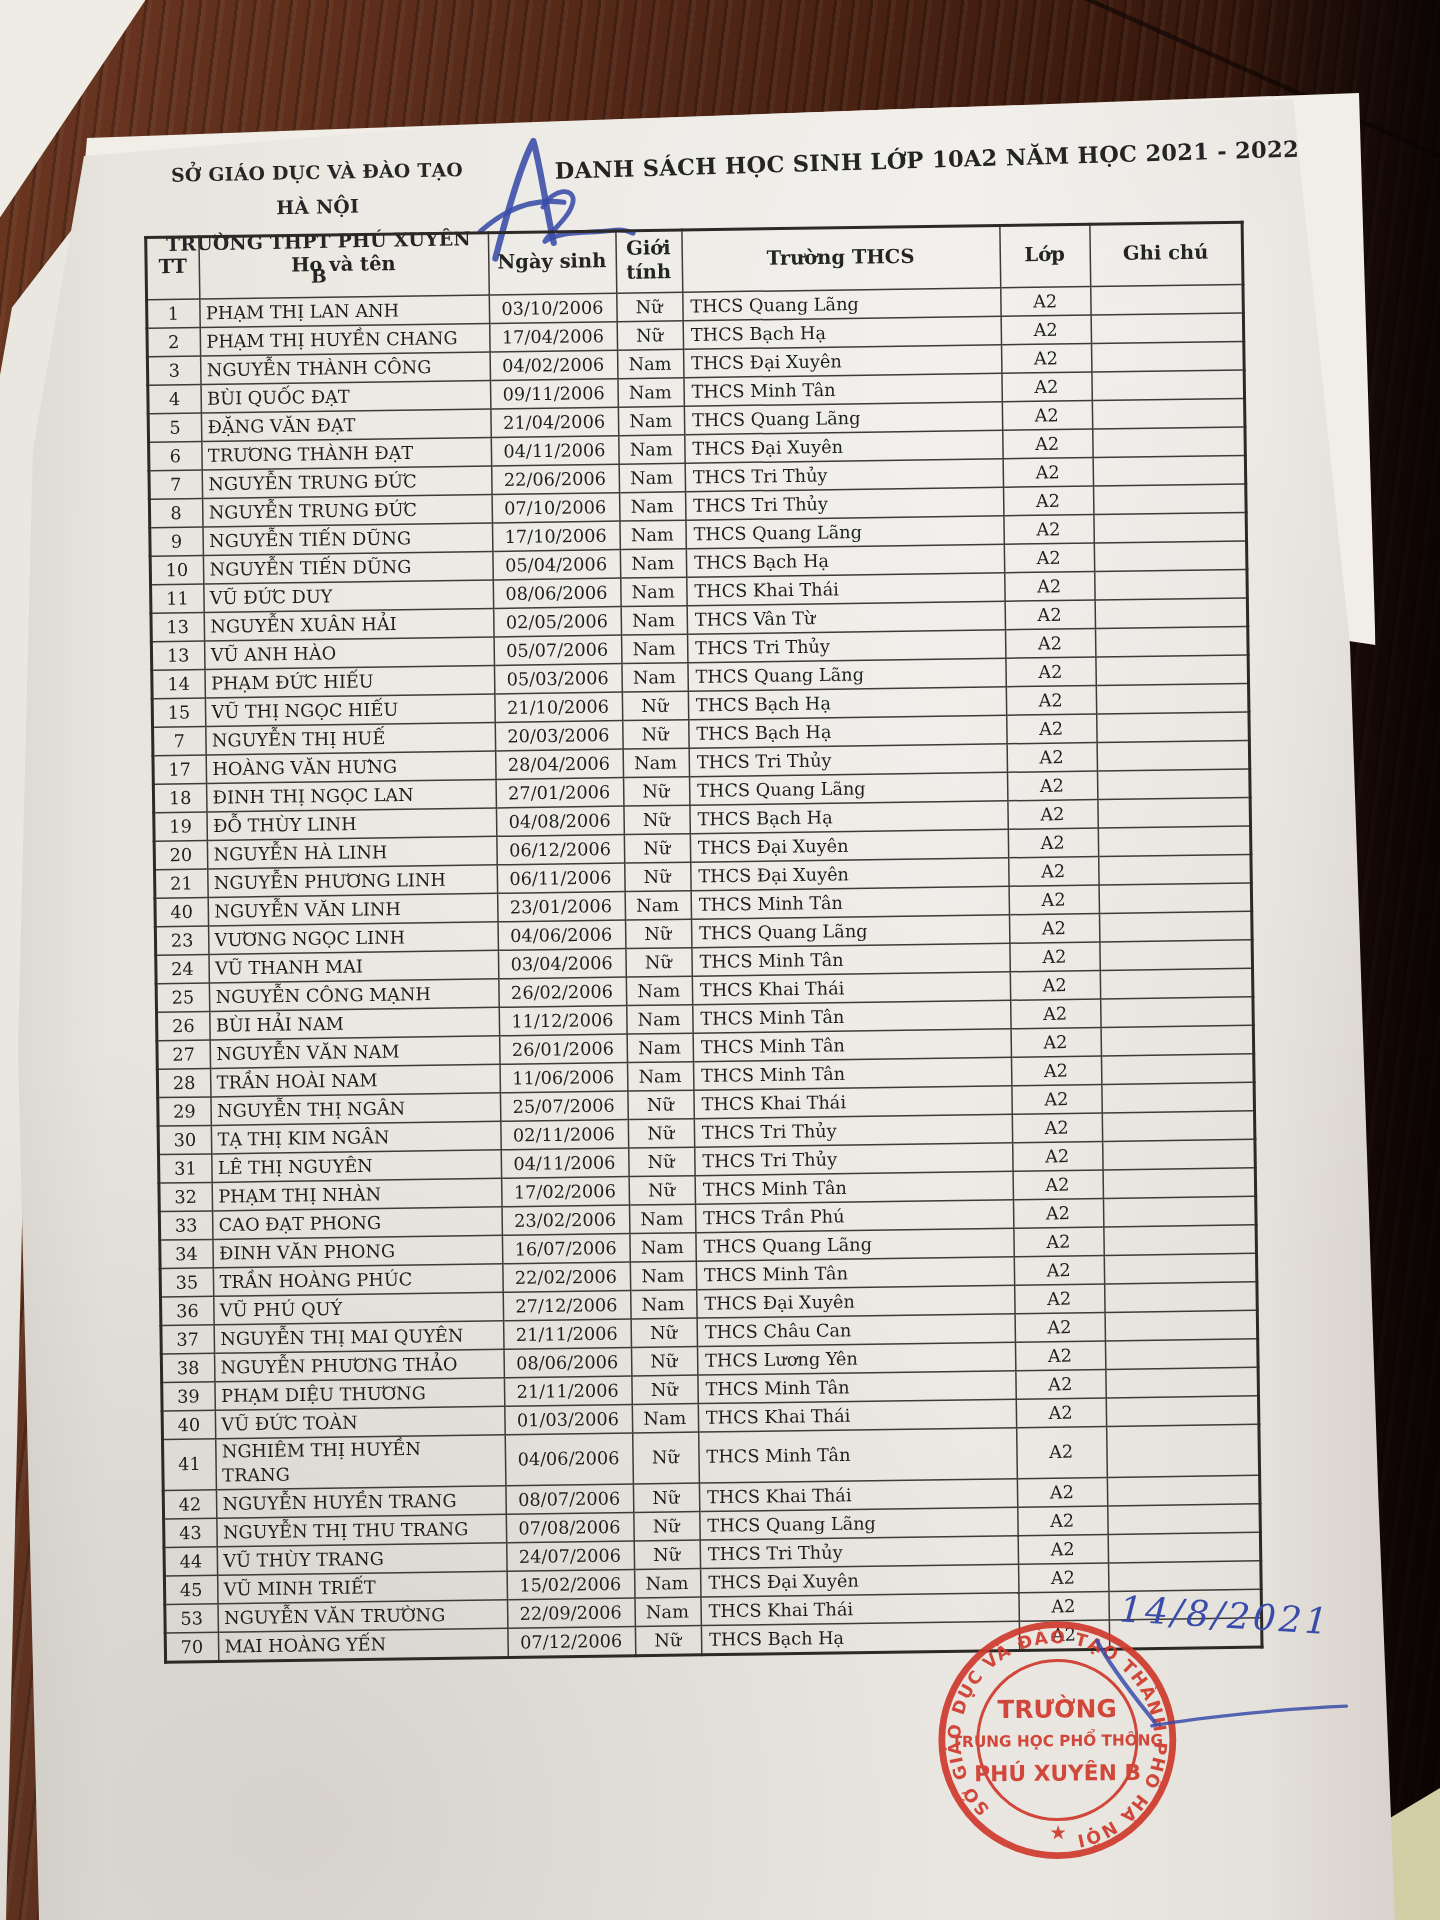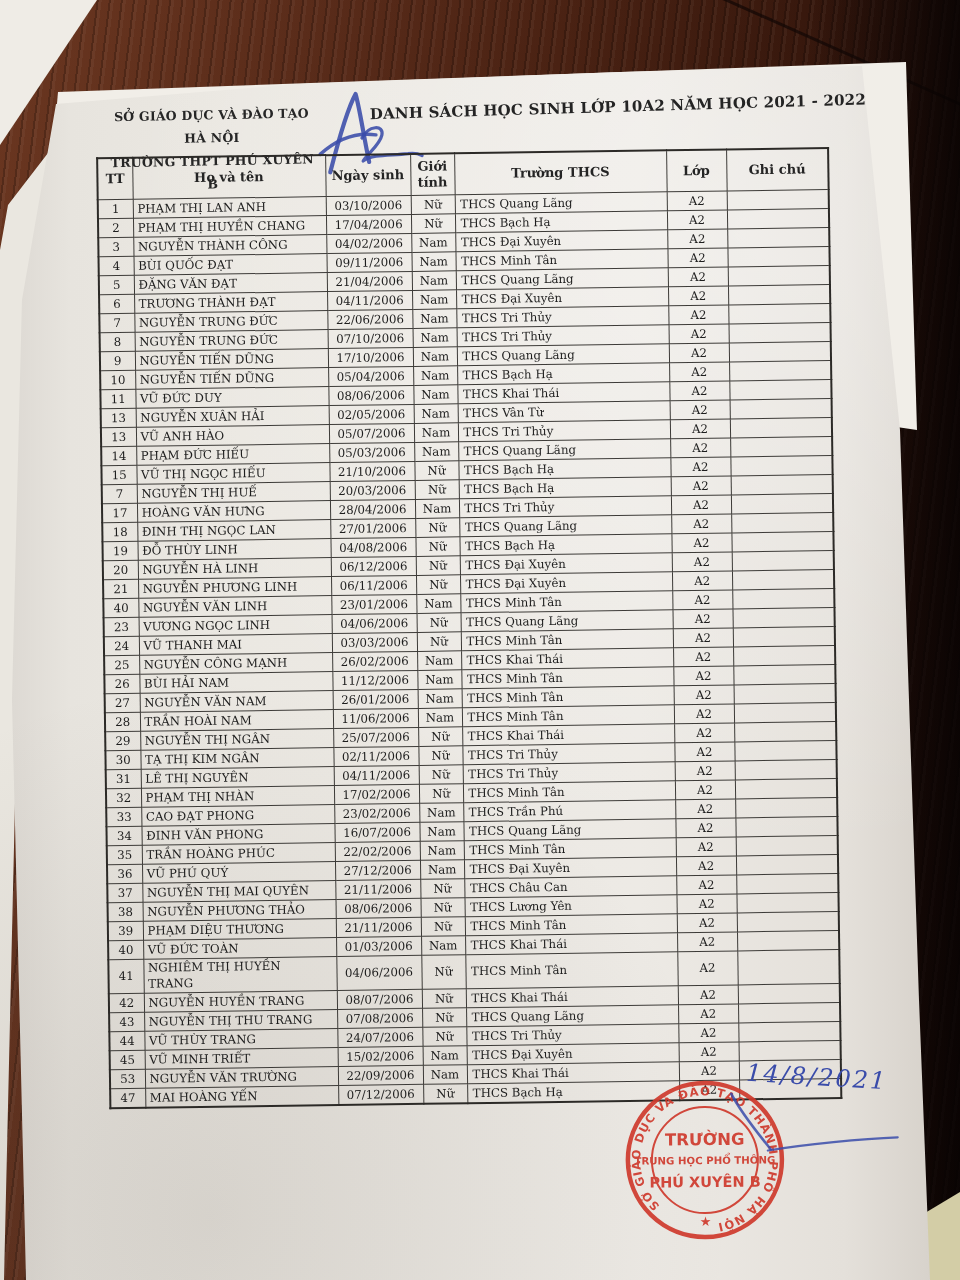--- a/index.html
+++ b/index.html
@@ -328,21 +328,21 @@
             <td class="c-name"><span>VƯƠNG NGỌC LINH</span></td>
             <td class="c-dob"><span>04/06/2006</span></td>
             <td class="c-gender"><span>Nữ</span></td>
             <td class="c-school"><span>THCS Quang Lãng</span></td>
             <td class="c-class"><span>A2</span></td>
             <td class="c-note"><span></span></td>
           </tr>
           <tr>
             <td class="c-tt"><span>24</span></td>
             <td class="c-name"><span>VŨ THANH MAI</span></td>
-            <td class="c-dob"><span>03/03/2006</span></td>
+            <td class="c-dob"><span>03/04/2006</span></td>
             <td class="c-gender"><span>Nữ</span></td>
             <td class="c-school"><span>THCS Minh Tân</span></td>
             <td class="c-class"><span>A2</span></td>
             <td class="c-note"><span></span></td>
           </tr>
           <tr>
             <td class="c-tt"><span>25</span></td>
             <td class="c-name"><span>NGUYỄN CÔNG MẠNH</span></td>
             <td class="c-dob"><span>26/02/2006</span></td>
             <td class="c-gender"><span>Nam</span></td>
@@ -533,21 +533,21 @@
           <tr>
             <td class="c-tt"><span>53</span></td>
             <td class="c-name"><span>NGUYỄN VĂN TRƯỜNG</span></td>
             <td class="c-dob"><span>22/09/2006</span></td>
             <td class="c-gender"><span>Nam</span></td>
             <td class="c-school"><span>THCS Khai Thái</span></td>
             <td class="c-class"><span>A2</span></td>
             <td class="c-note"><span></span></td>
           </tr>
           <tr>
-            <td class="c-tt"><span>47</span></td>
+            <td class="c-tt"><span>70</span></td>
             <td class="c-name"><span>MAI HOÀNG YẾN</span></td>
             <td class="c-dob"><span>07/12/2006</span></td>
             <td class="c-gender"><span>Nữ</span></td>
             <td class="c-school"><span>THCS Bạch Hạ</span></td>
             <td class="c-class"><span>A2</span></td>
             <td class="c-note"><span></span></td>
           </tr>
         </tbody>
     </table>
   </div>

